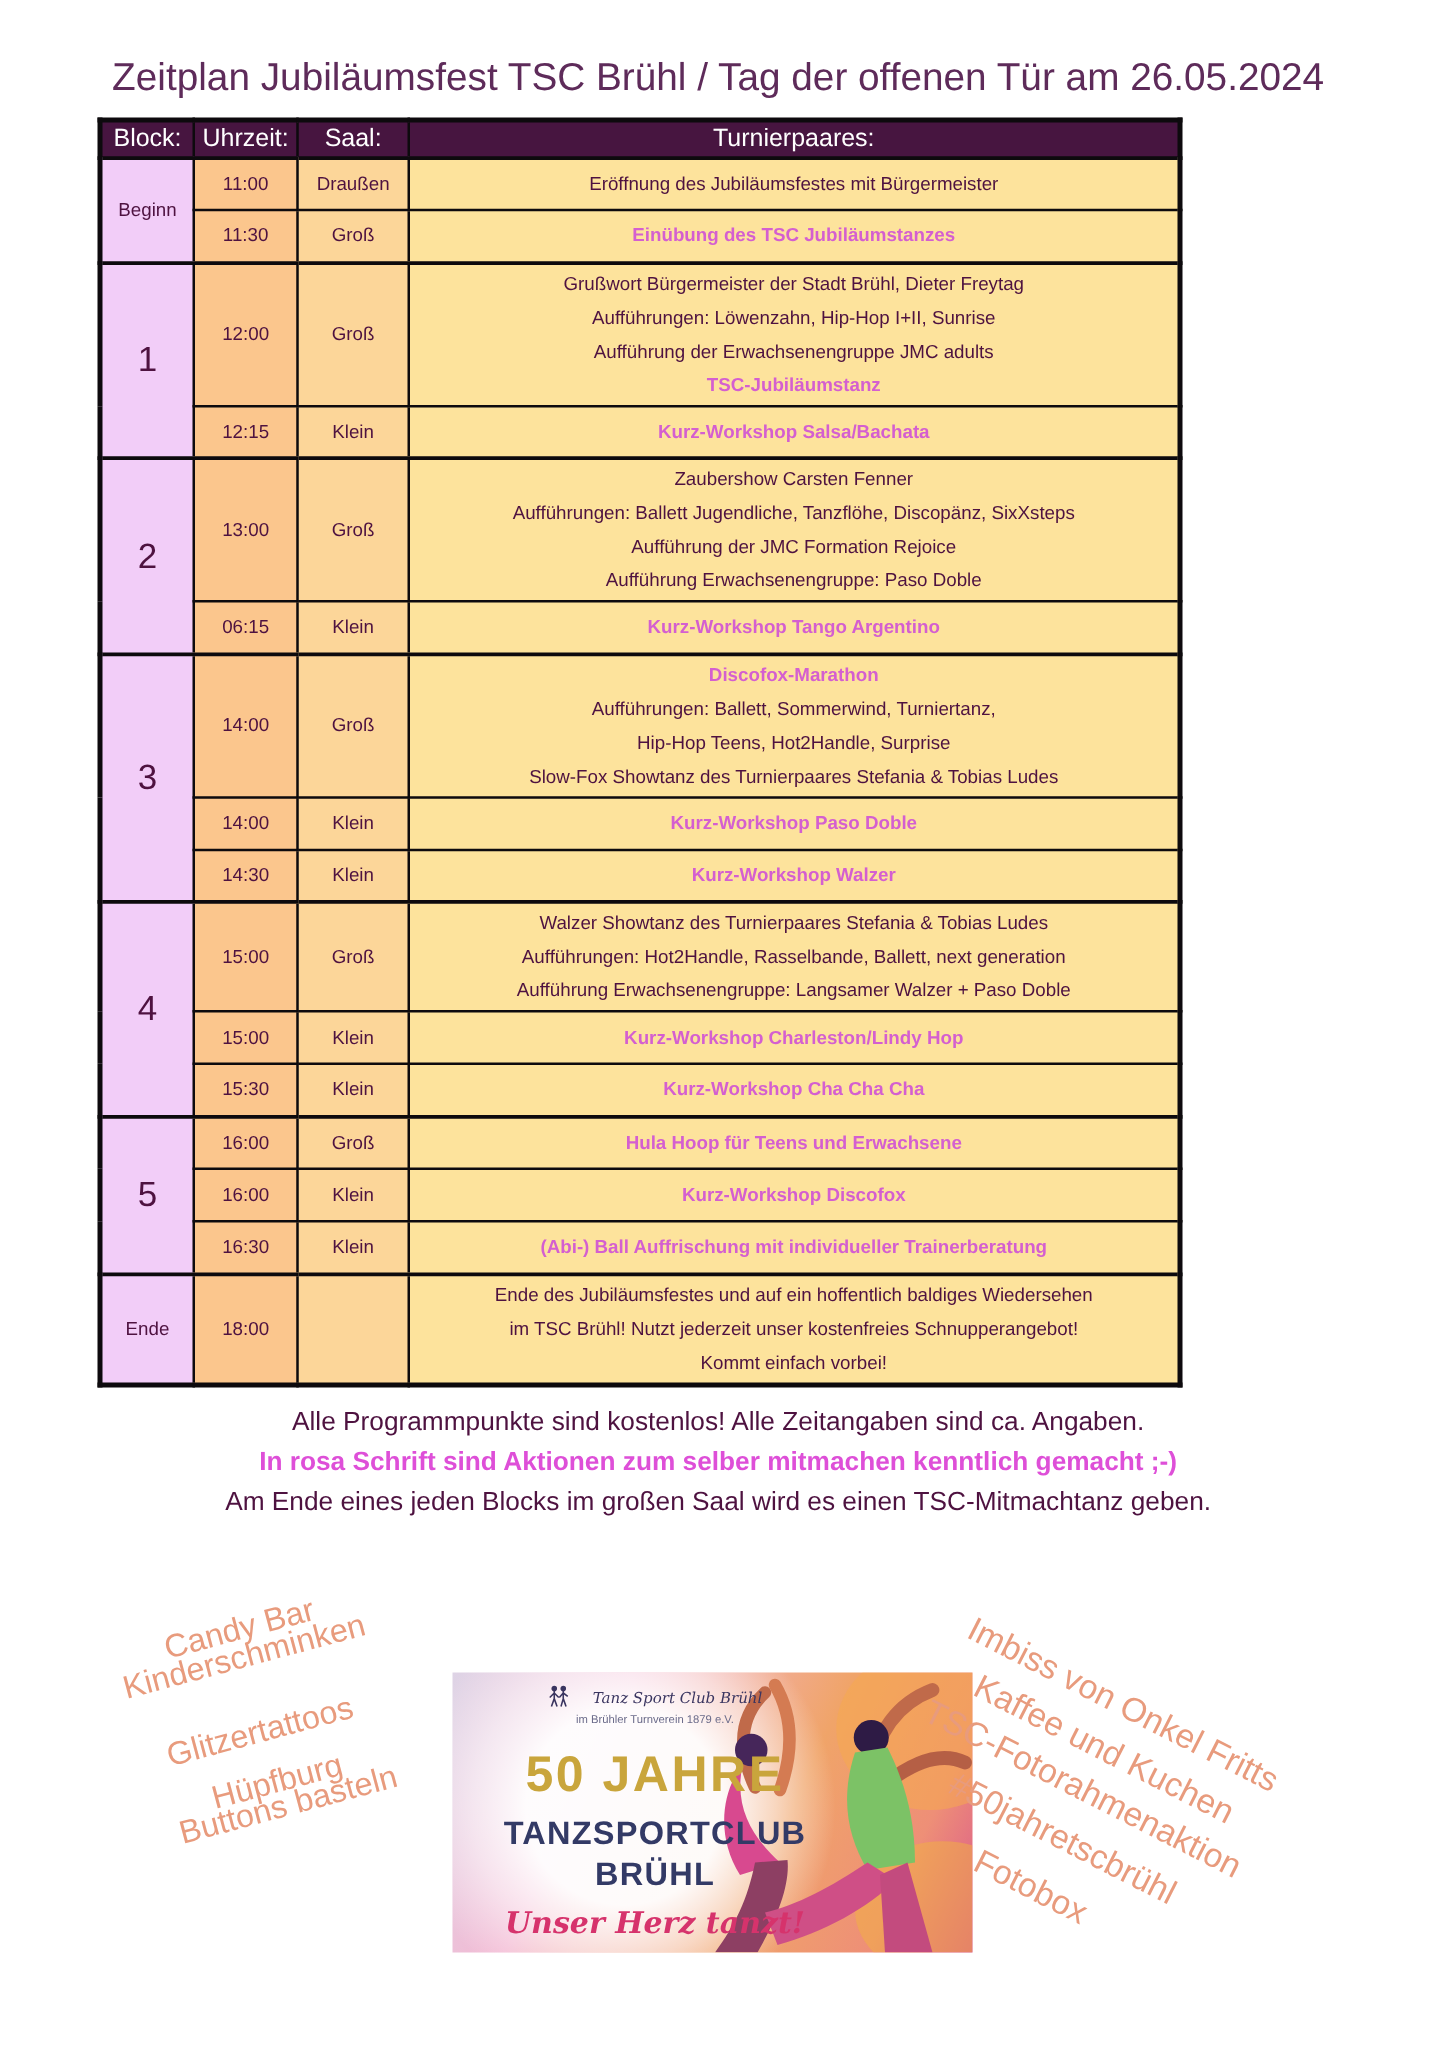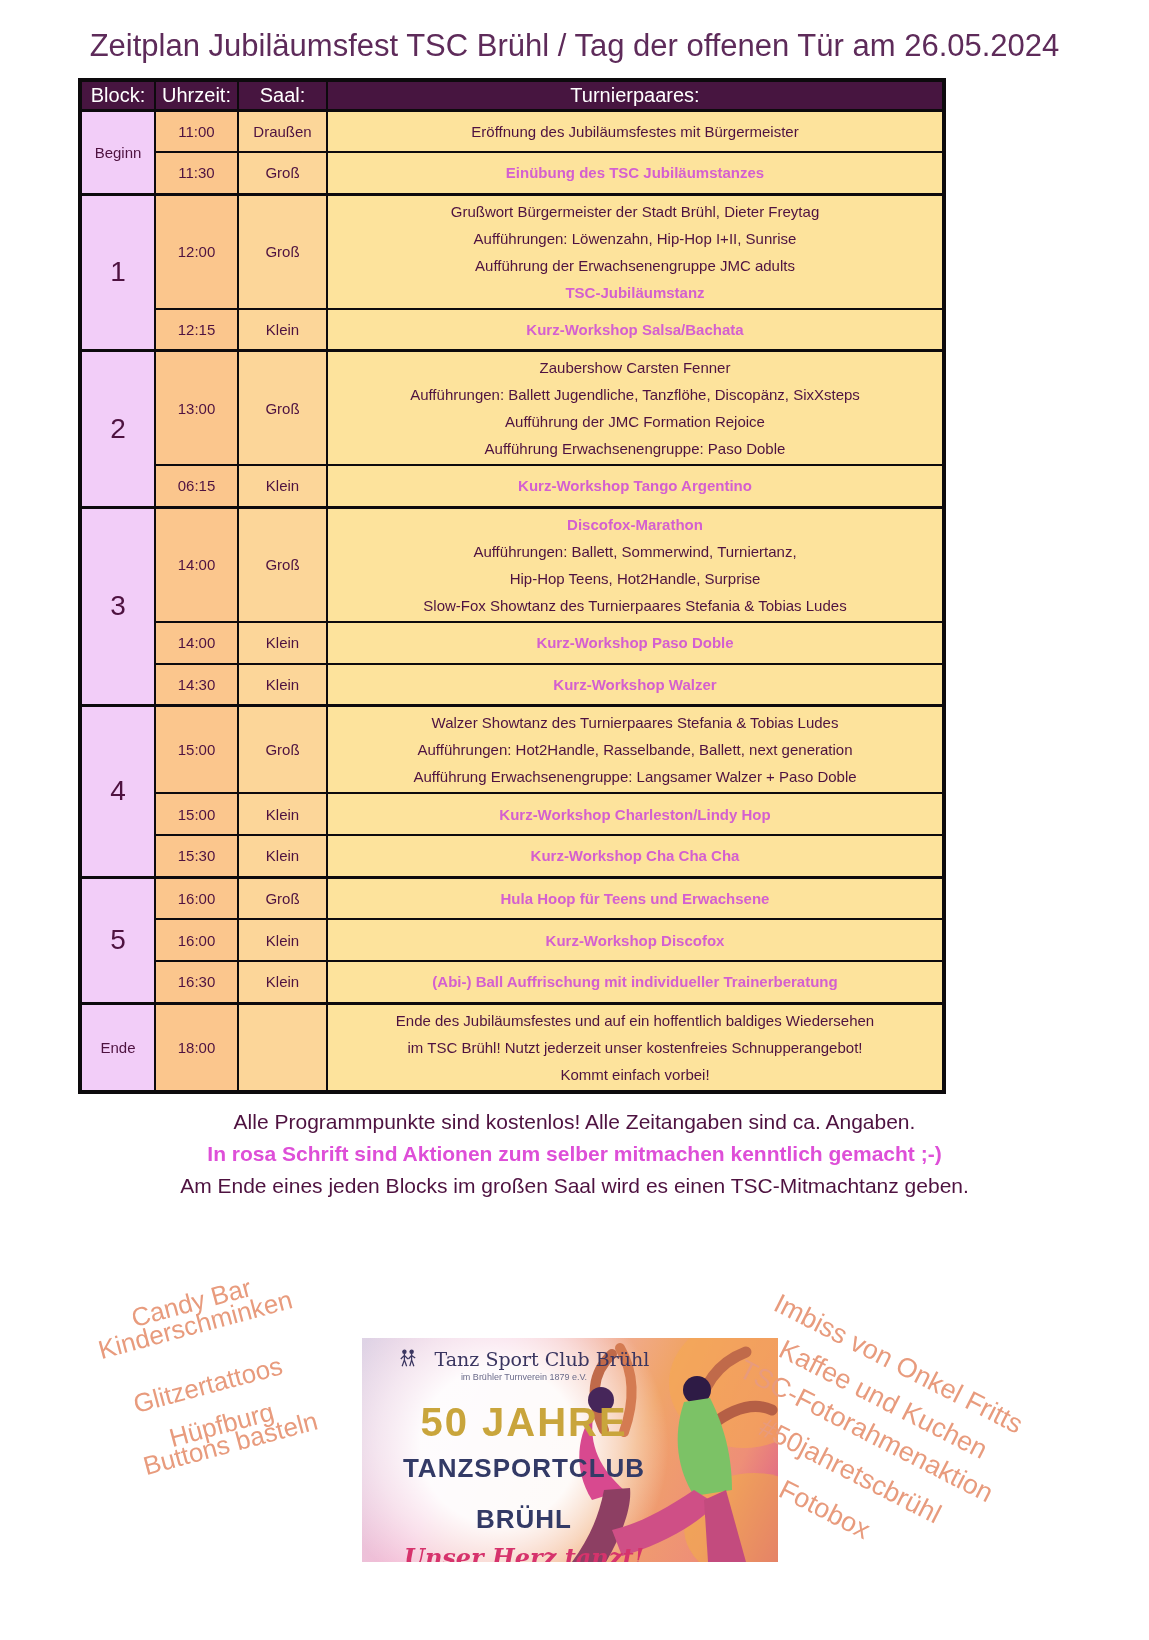--- a/index.html
+++ b/index.html
@@ -7,21 +7,21 @@
     --room-bg:#fcd699; --program-bg:#fde39c; --text:#4e1240; --pink:#d45fd0;
     --pink-bright:#de4fd8; --decor:#e89b7d; --border:#0d0a0d;
   }
   *{box-sizing:border-box;}
   html,body{margin:0;padding:0;}
   body{
     width:1149px;height:1640px;position:relative;background:#ffffff;
     font-family:"Liberation Sans", sans-serif;color:var(--text);overflow:hidden;
   }
   .page-title{
-    text-align:center;margin:28px 0 14px 0;font-size:31px;font-weight:normal;
+    text-align:center;margin:44px 0 14px 0;font-size:31px;font-weight:normal;
     color:var(--title);letter-spacing:0px;
   }
   table.schedule{
     border-collapse:collapse;margin-left:78px;width:868px;table-layout:fixed;
     border:4px solid var(--border);
   }
   table.schedule th{
     background:var(--header-bg);color:#ffffff;font-weight:normal;font-size:20px;
     height:30px;border:2px solid var(--border);
   }
@@ -51,26 +51,26 @@
   
   .banner{
     position:absolute;left:362px;top:66px;width:416px;height:224px;overflow:hidden;
     background:
       radial-gradient(circle at 33% 48%, rgba(255,255,255,0.95) 0 26%, rgba(255,255,255,0.55) 40%, rgba(255,255,255,0) 56%),
       linear-gradient(115deg,#ded4e6 0%,#f3b9d3 28%,#f0a469 62%,#ee8f77 84%,#d9548e 100%);
   }
   .banner-left{position:absolute;left:12px;top:10px;width:300px;text-align:center;}
   .club-row{display:flex;align-items:center;justify-content:center;gap:6px;}
   .club-script{
-    font-family:"DejaVu Serif", serif;font-size:19px;color:#3a3560;margin-left:12px;
+    font-family:"DejaVu Serif", serif;font-style:italic;font-size:12px;color:#3a3560;margin-left:12px;
   }
   .club-sub{font-size:9px;color:#6b6b8a;margin-top:2px;}
   .jahre{font-size:40px;font-weight:bold;color:#c9a53c;letter-spacing:2px;margin-top:18px;}
   .tsc1{font-size:26px;font-weight:bold;color:#333a66;letter-spacing:1px;margin-top:8px;}
-  .tsc2{font-size:26px;font-weight:bold;color:#333a66;letter-spacing:1px;margin-top:20px;}
+  .tsc2{font-size:26px;font-weight:bold;color:#333a66;letter-spacing:1px;margin-top:2px;}
   .slogan{
     font-family:"DejaVu Serif", serif;font-style:italic;font-size:24px;color:#d6336c;
     margin-top:8px;font-weight:bold;
   }
   .dancers{position:absolute;right:0;top:0;height:100%;}
 </style>
 </head>
 <body>
 
 <h1 class="page-title">Zeitplan Jubiläumsfest TSC Brühl / Tag der offenen Tür am 26.05.2024</h1>

